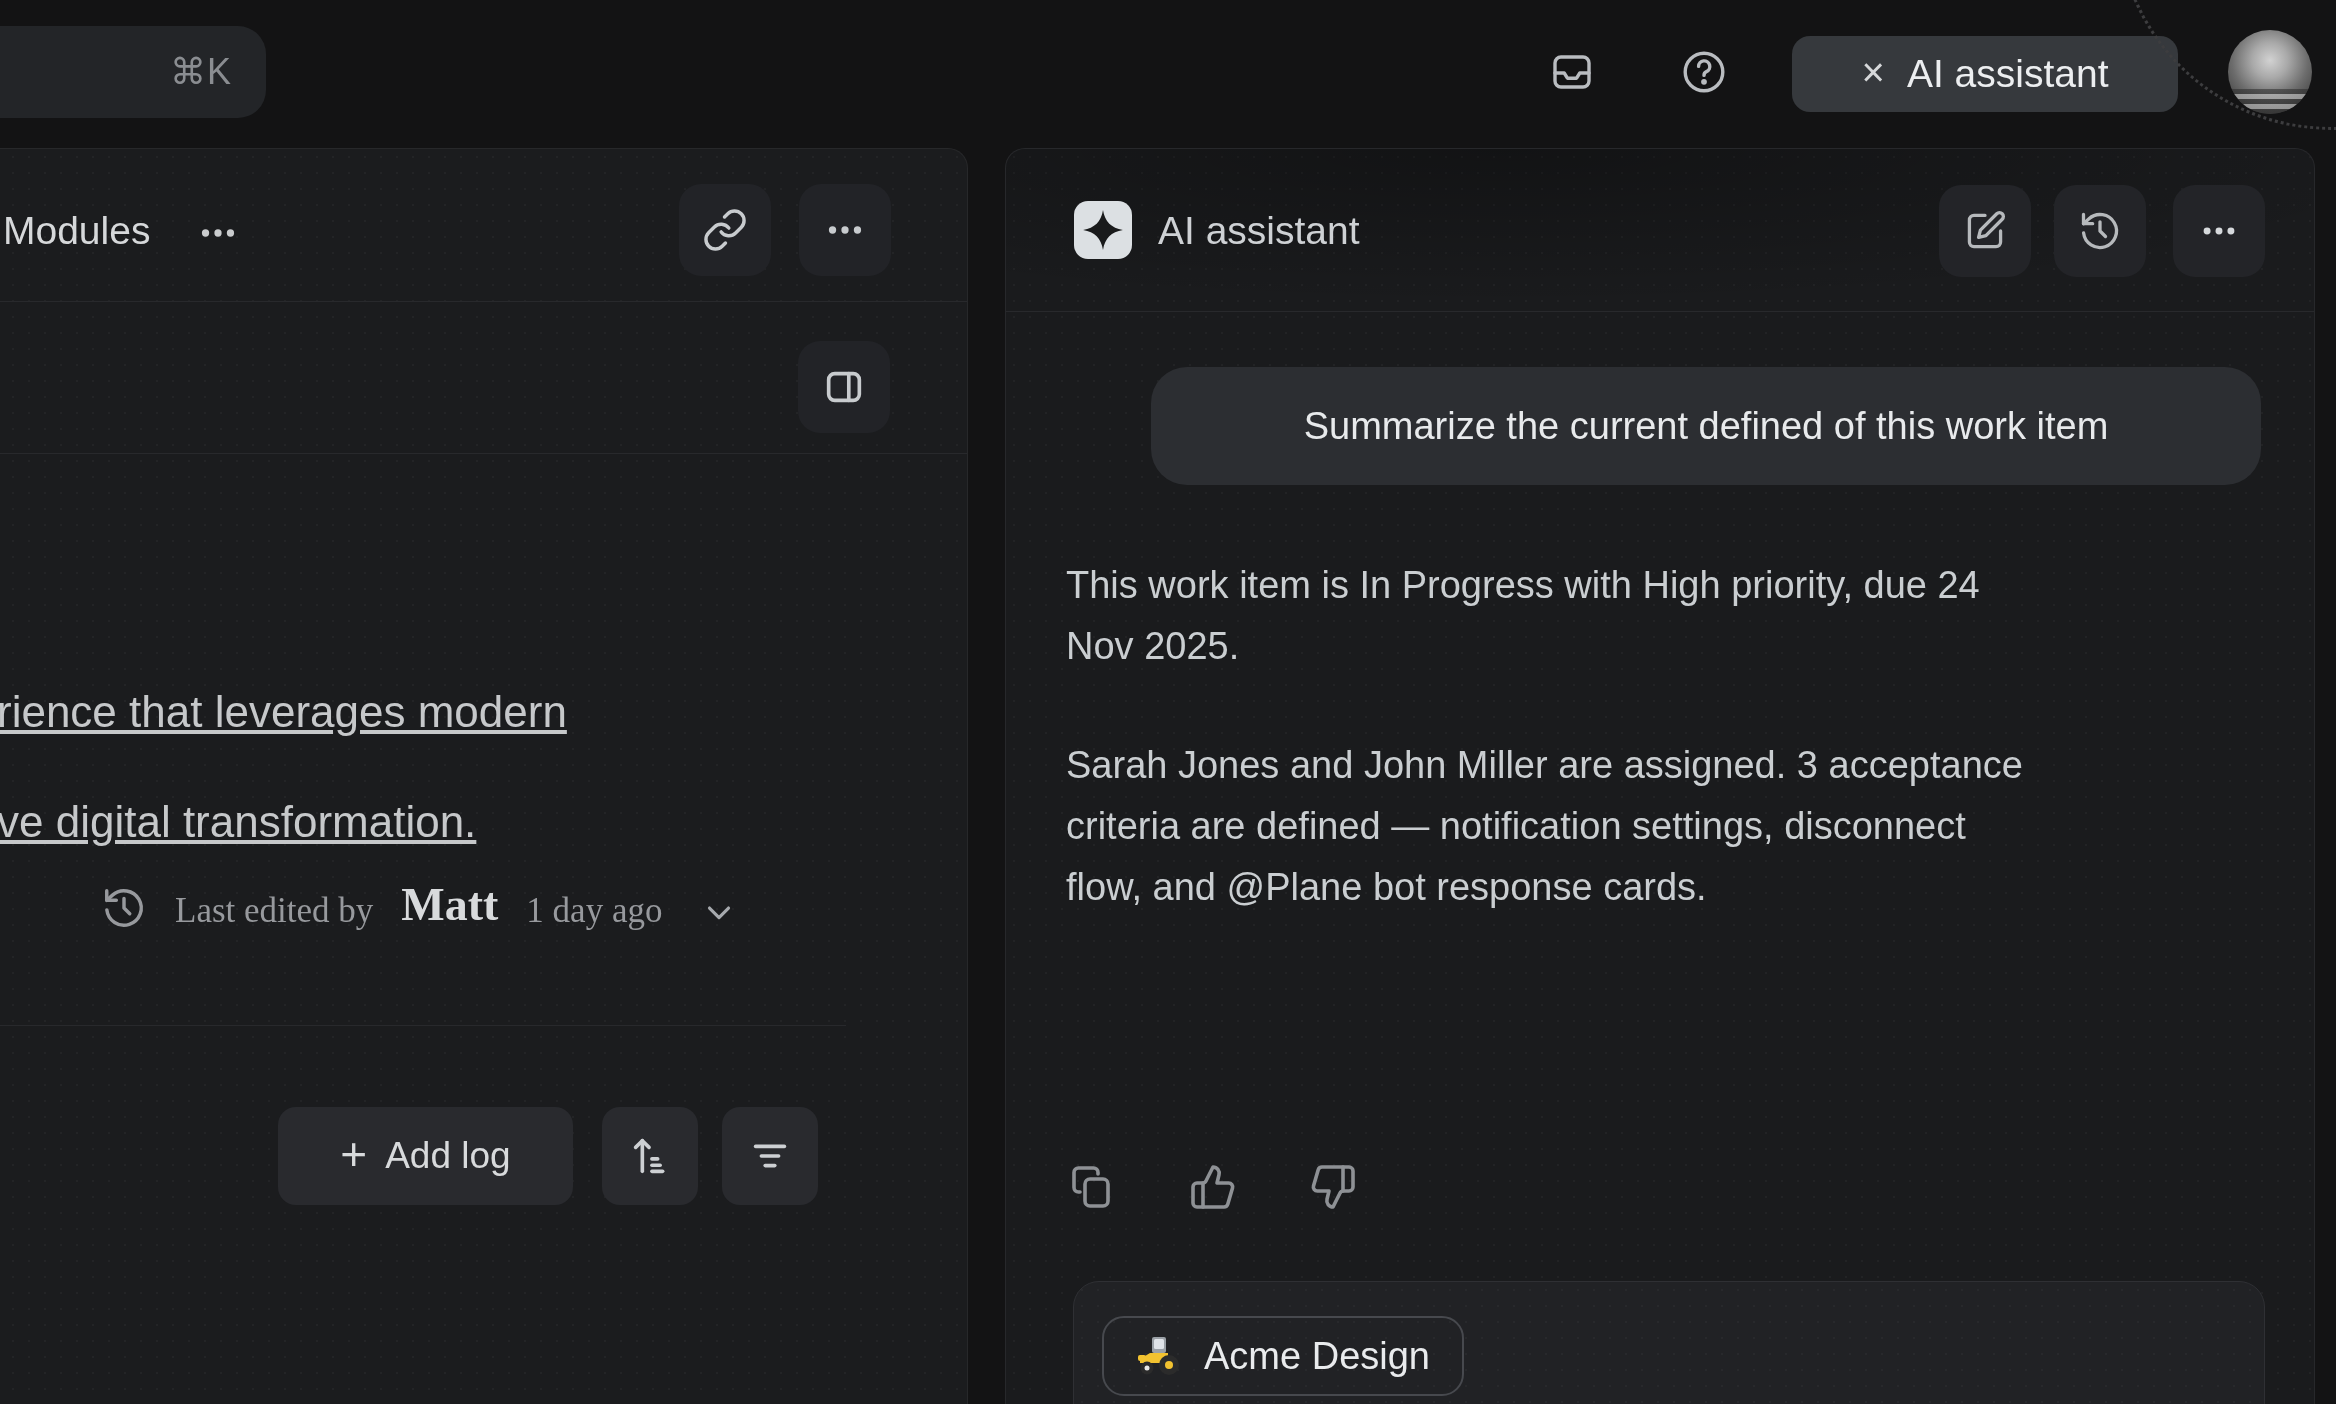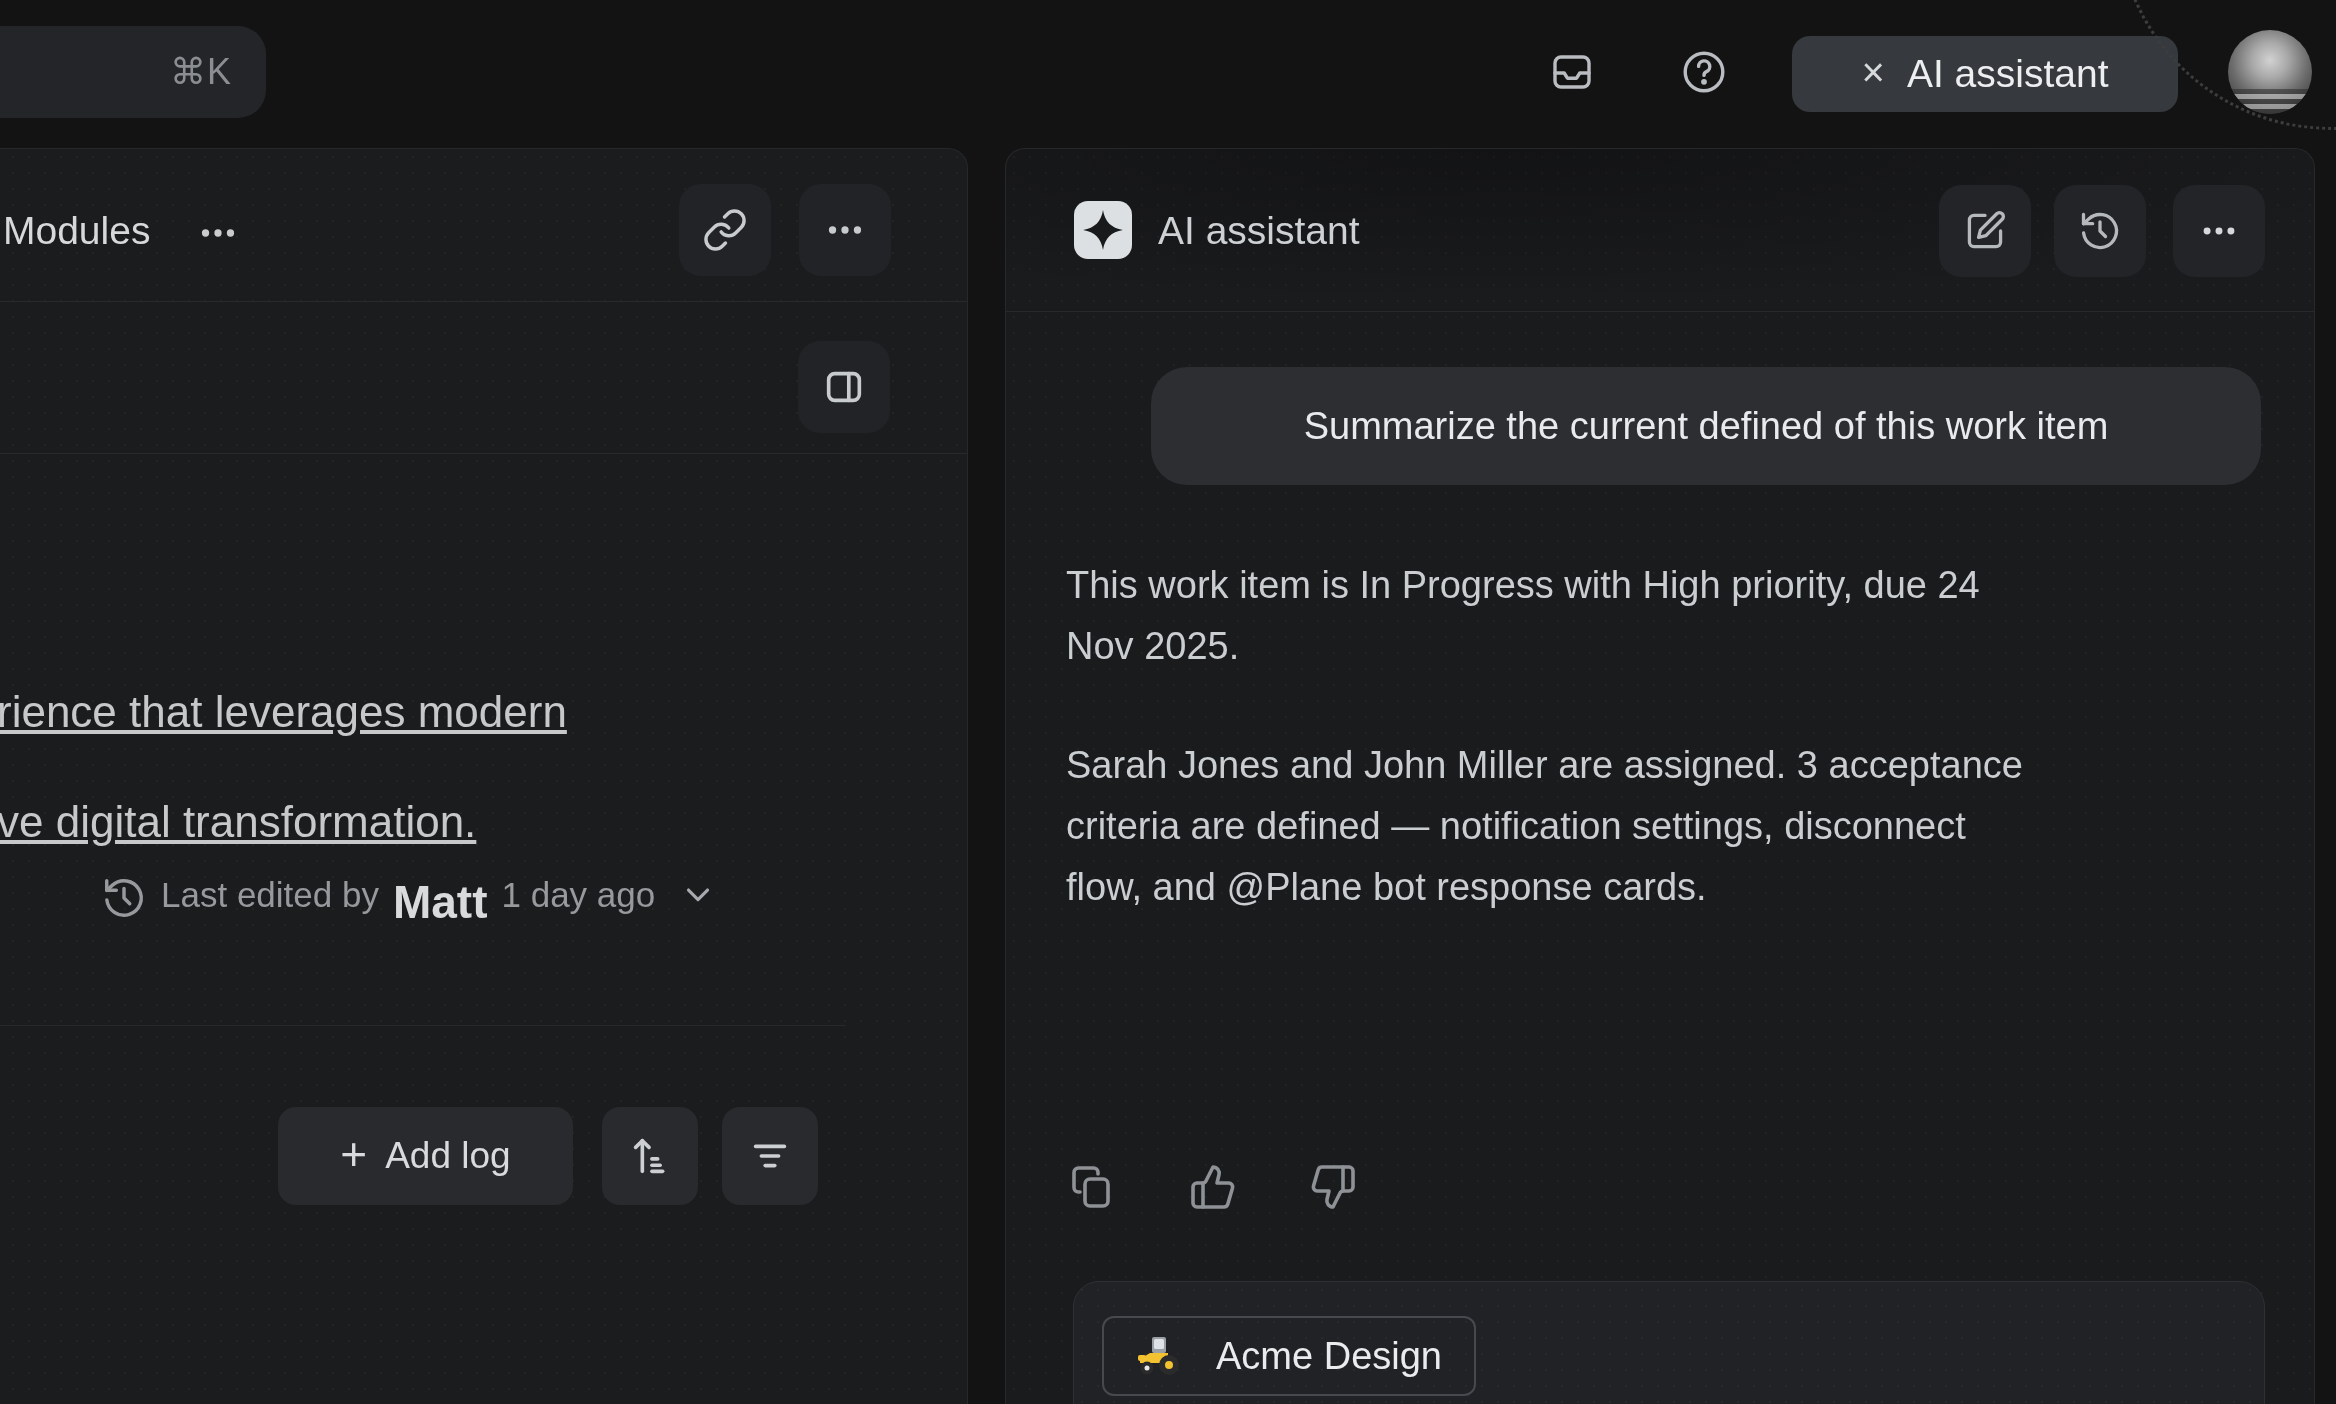--- a/index.html
+++ b/index.html
@@ -39,22 +39,22 @@
 
   .sq-btn { position:absolute; width:92px; height:92px; border-radius:22px; background:#222327;
             display:flex; align-items:center; justify-content:center; color:#c8cbce; cursor:pointer; }
 
   
   .lp-title { position:absolute; left:62px; top:60px; font-size:39px; color:#d6d8da; font-weight:500; }
   .lp-title-more { position:absolute; left:254px; top:60px; width:56px; height:48px; color:#caccce;
                    display:flex; align-items:center; cursor:pointer; }
   .lp-desc { position:absolute; left:56px; top:508px; width:900px; font-size:44px; line-height:110px;
              color:#c6c8ca; white-space:pre-line; cursor:text;text-decoration:underline; }
-  .lp-edited { position:absolute; left:160px; top:726px; height:56px; display:flex; align-items:flex-start;
-               gap:14px; cursor:pointer; }
+  .lp-edited { position:absolute; left:160px; top:726px; height:56px; display:flex; align-items:flex-end;
+               gap:28px; cursor:pointer;font-family:Liberation Serif, serif; }
   .lp-edited .t-mut { font-size:35px; color:#97999d; }
   .lp-edited .t-auth { font-size:46px; color:#d8dadc; font-weight:700; }
   .addlog-btn { position:absolute; left:337px; top:958px; width:295px; height:98px; background:#292a2e;
                 border-radius:18px; display:flex; align-items:center; justify-content:center; gap:18px;
                 color:#d8dadc; cursor:pointer; }
   .addlog-btn .plus { font-size:46px; font-weight:300; margin-top:-4px; }
   .addlog-btn .txt  { font-size:37px; }
   .mini-btn { position:absolute; top:958px; width:96px; height:98px; background:#292a2e;
               border-radius:18px; display:flex; align-items:center; justify-content:center;
               color:#cdd0d3; cursor:pointer; }
@@ -73,21 +73,21 @@
   .response { position:absolute; left:60px; top:406px; width:1230px; }
   .response p { font-size:38px; line-height:61px; color:#caced1; margin-bottom:58px; white-space:pre-line; }
   .resp-actions { position:absolute; left:62px; top:1012px; display:flex; gap:70px; }
   .resp-actions .act { width:50px; height:52px; color:#8e9195; cursor:pointer;
                        display:flex; align-items:center; justify-content:center; }
   .composer { position:absolute; left:67px; top:1132px; width:1192px; height:280px; background:#212225;
               border:1px solid #2f3034; border-radius:26px;
               background-image:radial-gradient(rgba(255,255,255,0.03) 1.4px, transparent 1.5px);
               background-size:16px 16px; }
   .ctx-chip { position:absolute; left:28px; top:34px; height:80px; border:2px solid #47494e;
-              border-radius:12px; display:flex; align-items:center; gap:32px; padding:0 32px;
+              border-radius:22px; display:flex; align-items:center; gap:20px; padding:0 32px;
               color:#e9ebed; font-size:38px; cursor:pointer; }
 
   svg { display:block; }
 </style>
 </head>
 <body>
 
 <div id="stage">
 
   <div id="topbar">

